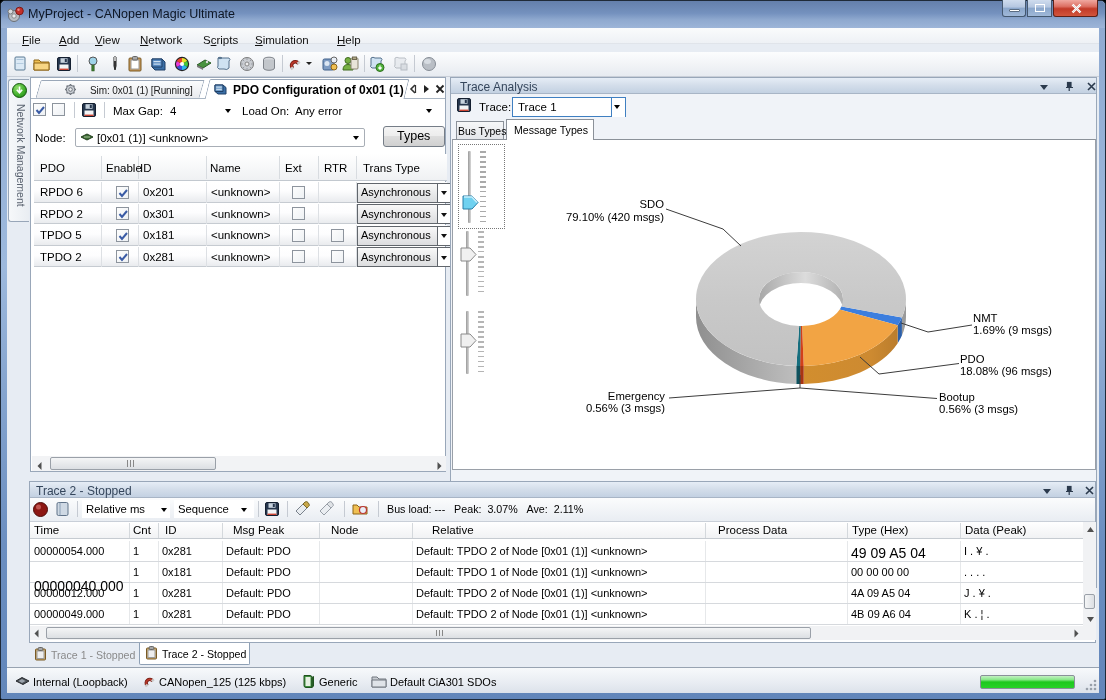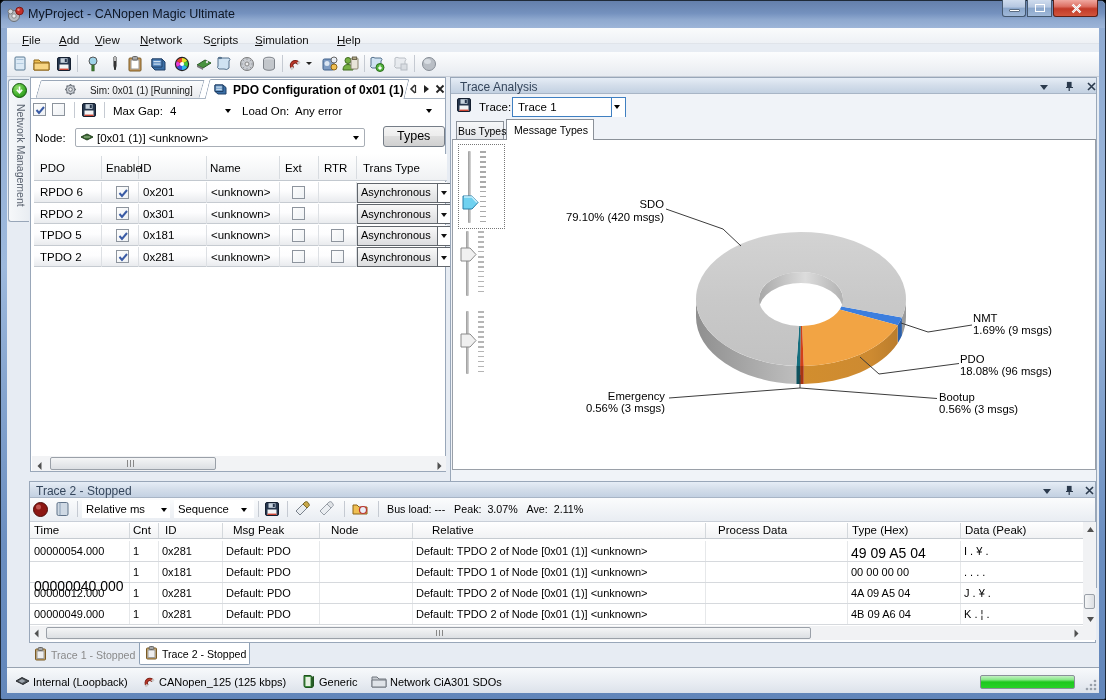--- a/index.html
+++ b/index.html
@@ -677,21 +677,21 @@
     <svg class="abs" style="left:295px;top:6px" width="13" height="15" viewBox="0 0 13 15">
         <path d="M2 1.5 L8 1.5 Q10 1.5 10 3.5 L10 13.5 L4 13.5 Q2 13.5 2 11.5 Z" fill="#3f8f3f" stroke="#20511f"></path>
         <path d="M10 3.5 L11.5 2.5 L11.5 12 L10 13.5 Z" fill="#2c6b2b" stroke="#20511f"></path>
         <rect x="3.5" y="3" width="5" height="9" fill="#e6f0e2"></rect>
       </svg>
     <div class="abs" style="left:312px;top:8px;font-size:11px;color:#000">Generic</div>
     <svg class="abs" style="left:364px;top:7px" width="16" height="13" viewBox="0 0 16 13">
         <path d="M1 2 L6 2 L8 4 L15 4 L15 12 L1 12 Z" fill="#c8ccd2" stroke="#70767e"></path>
         <path d="M1 5 L15 5 L15 12 L1 12 Z" fill="#dfe3e8" stroke="#70767e"></path>
       </svg>
-    <div class="abs" style="left:383px;top:8px;font-size:11px;color:#000">Network CiA301 SDOs</div>
+    <div class="abs" style="left:383px;top:8px;font-size:11px;color:#000">Default CiA301 SDOs</div>
     <div class="abs" style="left:973px;top:7px;width:95px;height:14px;border:1px solid #8a9099;border-radius:2px;background:linear-gradient(180deg,#c2f0c2 0%,#8ae88a 30%,#1ec81e 50%,#28d228 100%);"></div>
     <svg class="abs" style="left:1078px;top:11px" width="12" height="12">
         <g fill="#98a0aa">
           <circle cx="10" cy="2" r="1.3"></circle>
           <circle cx="6" cy="6" r="1.3"></circle>
           <circle cx="10" cy="6" r="1.3"></circle>
           <circle cx="2" cy="10" r="1.3"></circle>
           <circle cx="6" cy="10" r="1.3"></circle>
           <circle cx="10" cy="10" r="1.3"></circle>
         </g>

